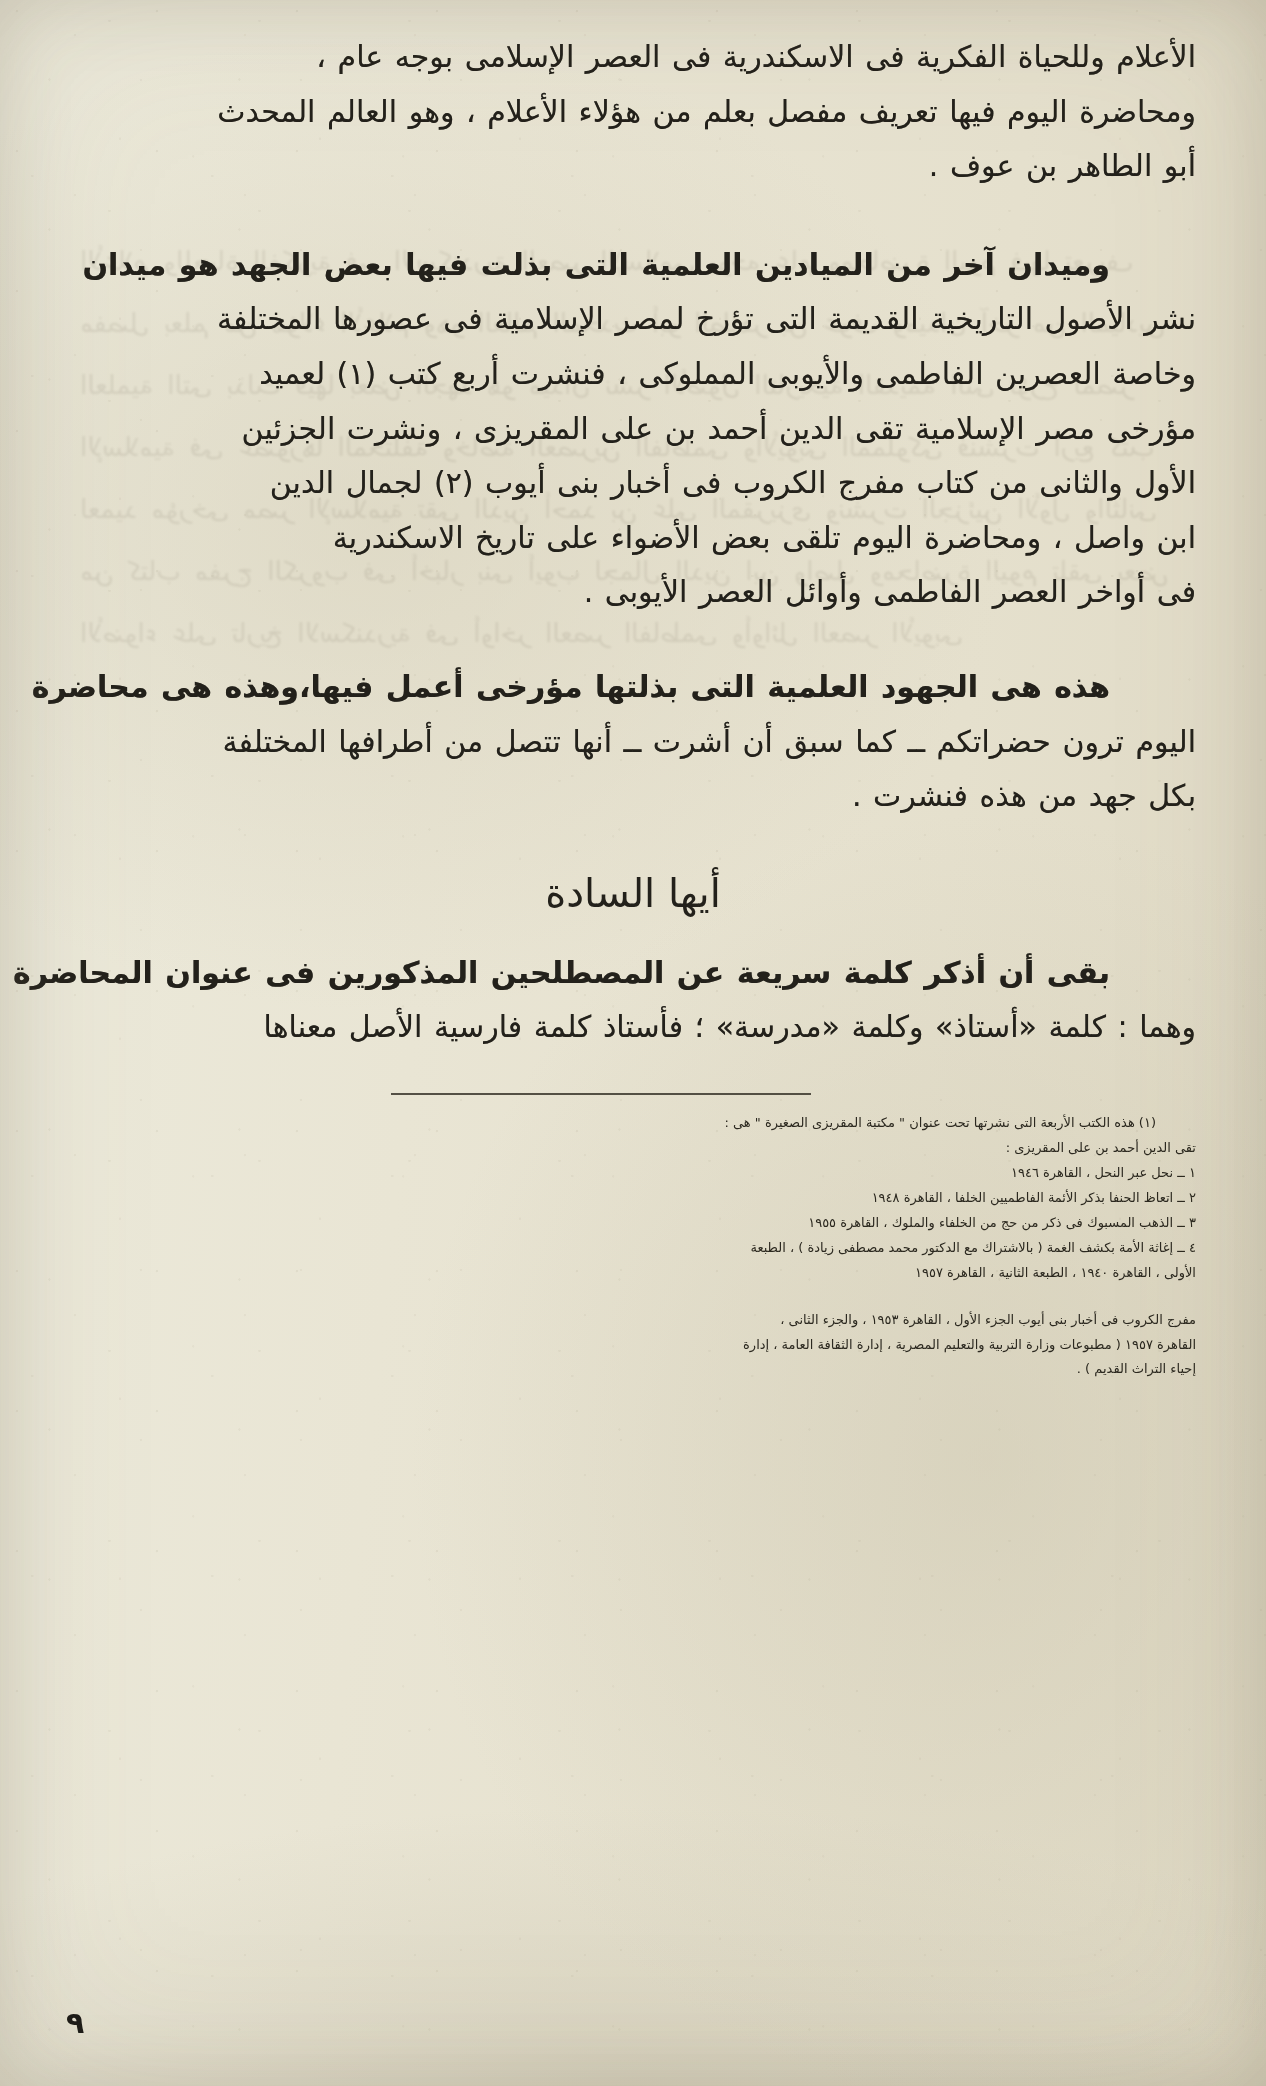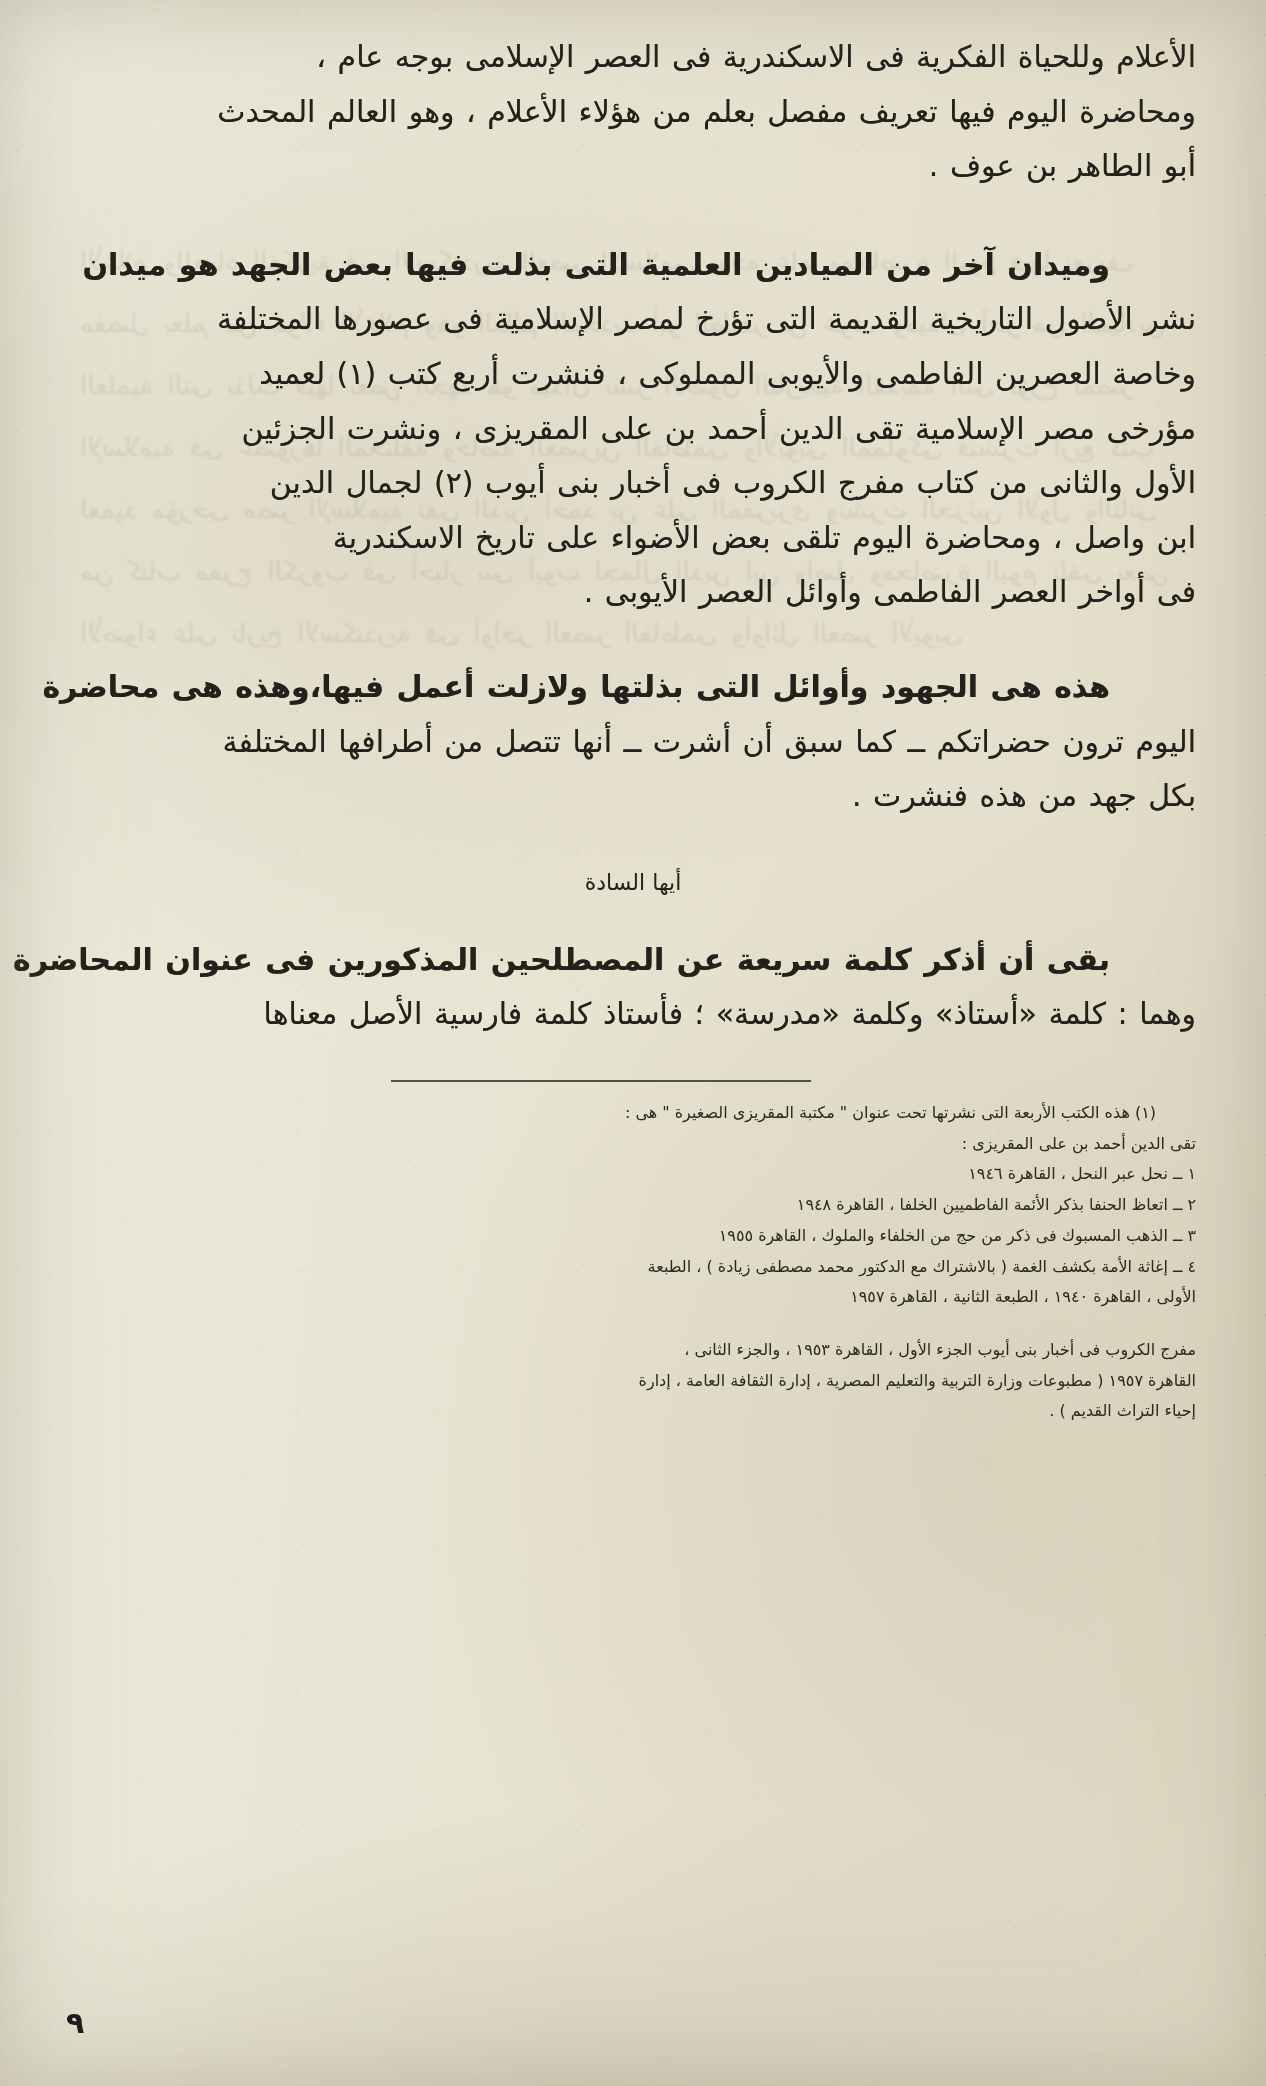--- a/index.html
+++ b/index.html
@@ -89,39 +89,39 @@
     margin: 0 0 34px 0;
   }
 
   .para.indent .ln:first-child {
     padding-right: 86px;
     font-weight: bold;
   }
 
   
   .salutation {
-    font-size: 22px;
+    font-size: 40px;
     text-align: center;
-    margin: 26px 0 38px 0;
+    margin: 26px 0 30px 0;
     color: #23211b;
   }
 
   
   .fn-rule {
     width: 420px;
     height: 2px;
     background: #3a362b;
     margin: 18px 0 16px auto;
     margin-right: 385px;
     opacity: .85;
   }
 
   
   .footnotes {
-    font-size: 16px;
+    font-size: 13px;
     line-height: 1.92;
     color: #2b281f;
     text-align: justify;
     text-align-last: right;
   }
 
   .fn-para { margin: 0 0 4px 0; }
 
   .fn-line { display: block; white-space: nowrap; }
   .fn-line.right  { text-align: right; }
@@ -176,21 +176,21 @@
       <span class="ln">وميدان آخر من الميادين العلمية التى بذلت فيها بعض الجهد هو ميدان</span>
       <span class="ln">نشر الأصول التاريخية القديمة التى تؤرخ لمصر الإسلامية فى عصورها المختلفة</span>
       <span class="ln">وخاصة العصرين الفاطمى والأيوبى المملوكى ، فنشرت أربع كتب ‏(١)‏ لعميد</span>
       <span class="ln">مؤرخى مصر الإسلامية تقى الدين أحمد بن على المقريزى ، ونشرت الجزئين</span>
       <span class="ln">الأول والثانى من كتاب مفرج الكروب فى أخبار بنى أيوب ‏(٢)‏ لجمال الدين</span>
       <span class="ln">ابن واصل ، ومحاضرة اليوم تلقى بعض الأضواء على تاريخ الاسكندرية</span>
       <span class="ln">فى أواخر العصر الفاطمى وأوائل العصر الأيوبى .</span>
     </div>
 
     <div class="body-block para indent" style="margin-top:40px;">
-      <span class="ln">هذه هى الجهود وأوائل التى بذلتها ولازلت أعمل فيها،وهذه هى محاضرة</span>
+      <span class="ln">هذه هى الجهود العلمية التى بذلتها مؤرخى أعمل فيها،وهذه هى محاضرة</span>
       <span class="ln">اليوم ترون حضراتكم ــ كما سبق أن أشرت ــ أنها تتصل من أطرافها المختلفة</span>
       <span class="ln">بكل جهد من هذه فنشرت .</span>
     </div>
 
     <div class="salutation" style="margin-top:46px;">أيها السادة</div>
 
     <div class="body-block para indent" style="margin-top:22px;">
       <span class="ln">بقى أن أذكر كلمة سريعة عن المصطلحين المذكورين فى عنوان المحاضرة</span>
       <span class="ln">وهما : كلمة «أستاذ» وكلمة «مدرسة» ؛ فأستاذ كلمة فارسية الأصل معناها</span>
     </div>

